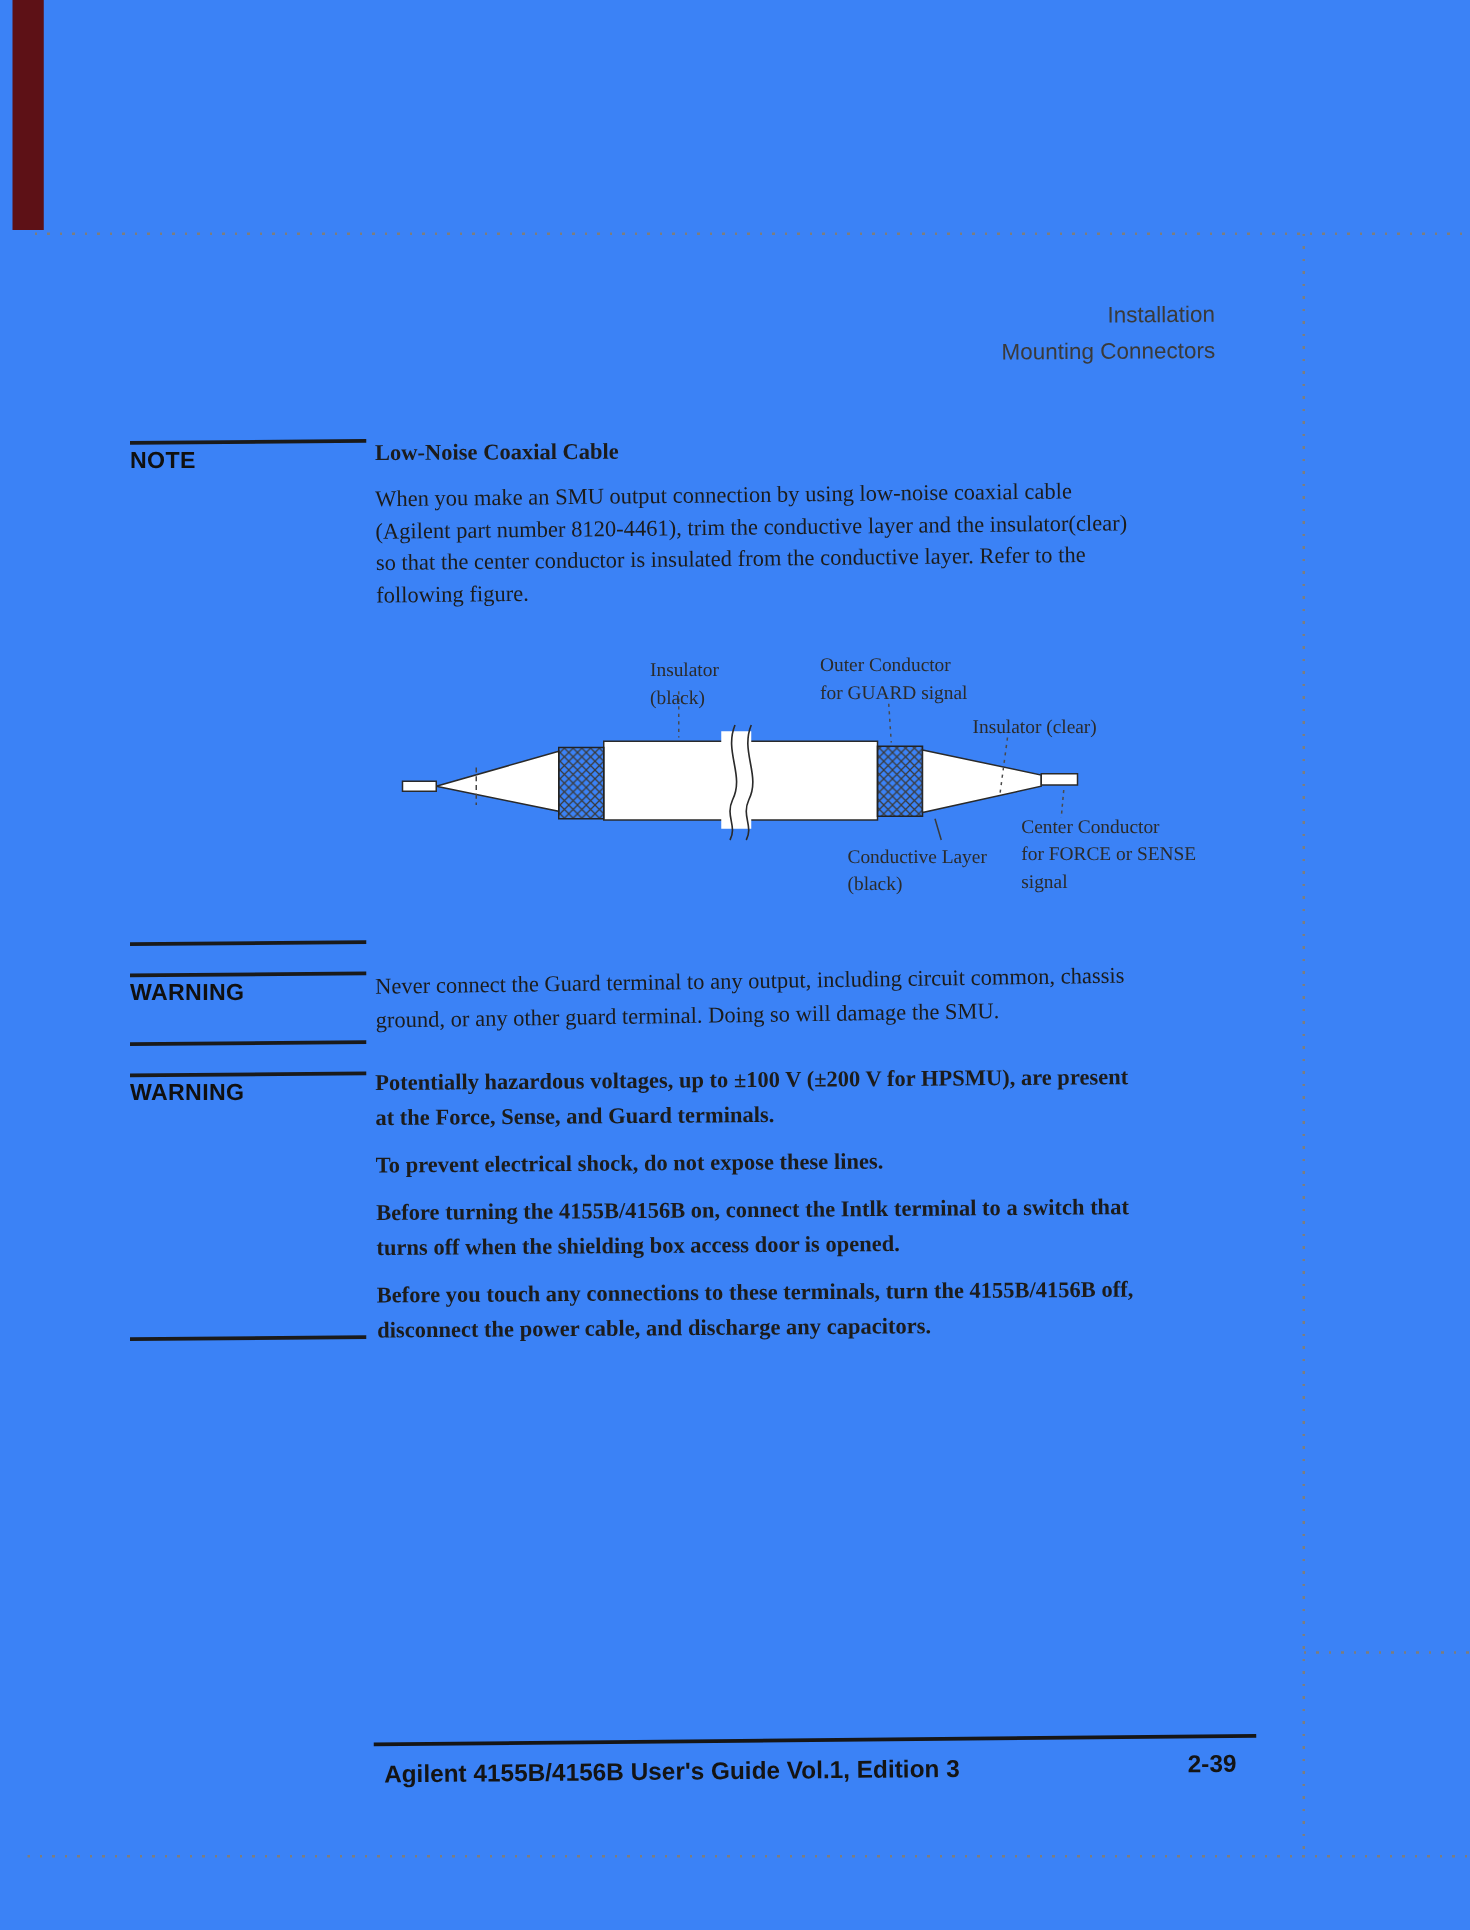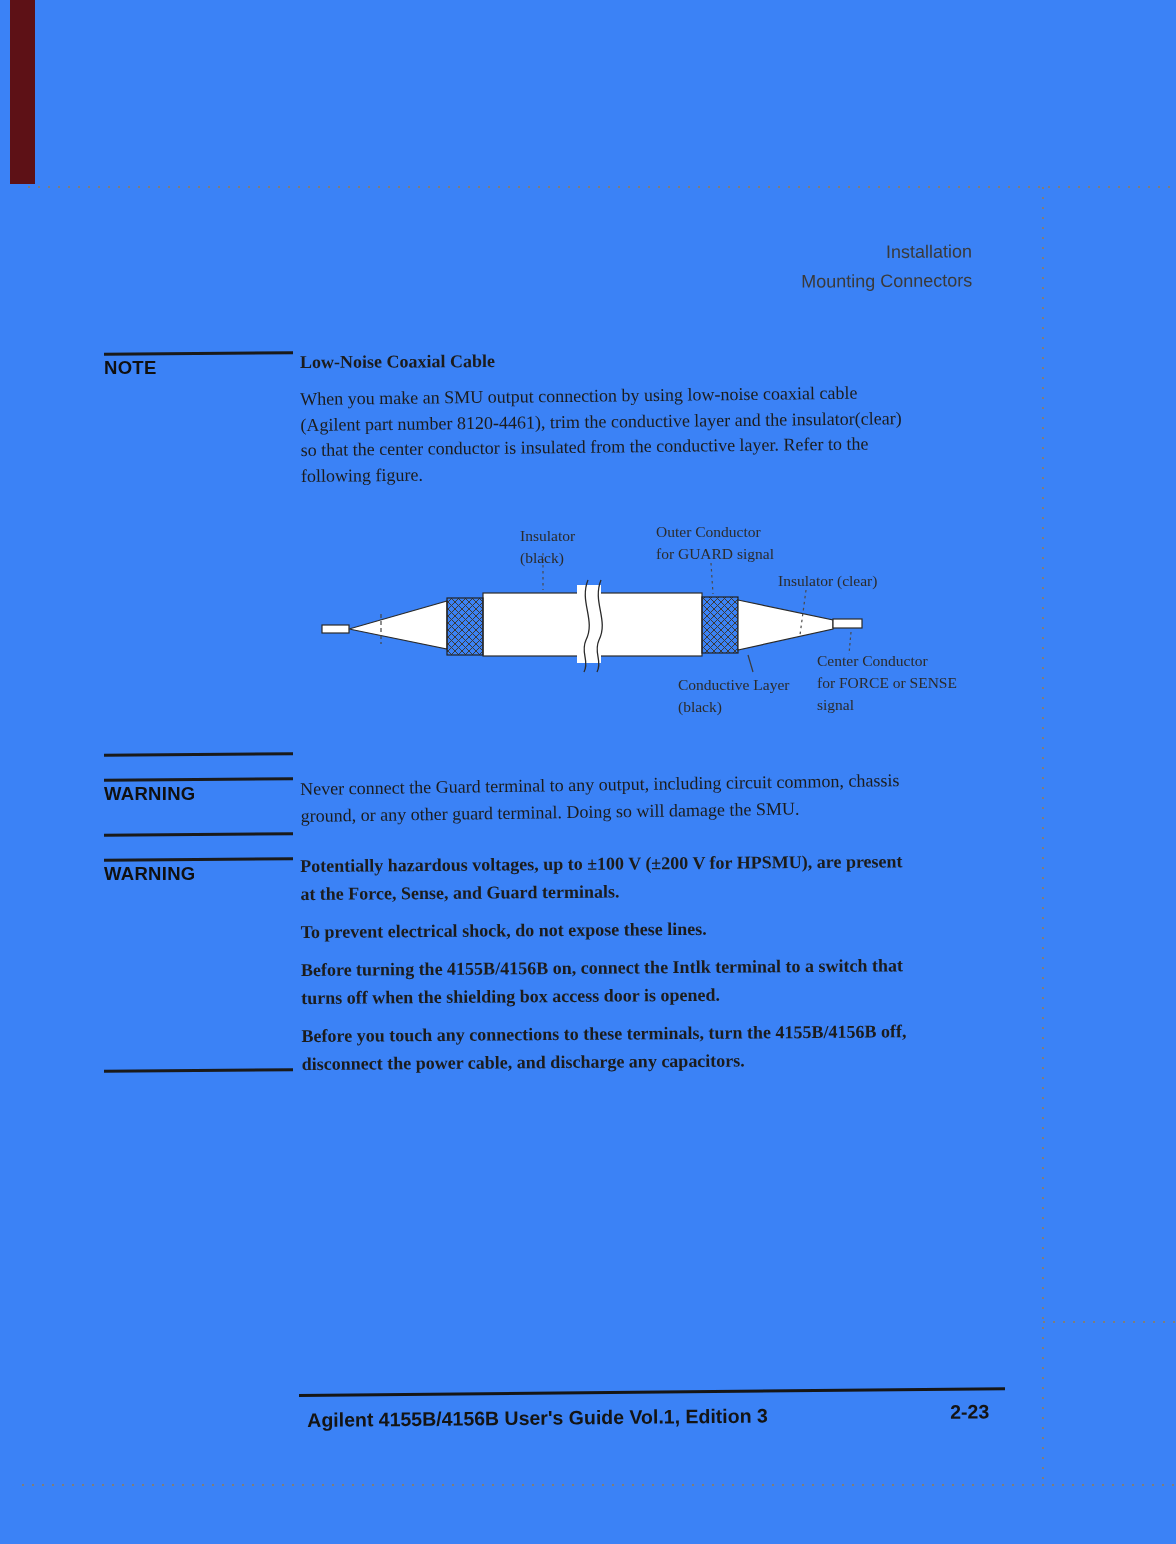--- a/index.html
+++ b/index.html
@@ -135,17 +135,17 @@
       <div class="p">
         <div>Before you touch any connections to these terminals, turn the 4155B/4156B off,</div>
         <div>disconnect the power cable, and discharge any capacitors.</div>
       </div>
     </div>
     <div class="rule" style="top:1069px;"></div>
 
     <div class="footer">
       <div class="footer-rule"></div>
       <div class="footer-title">Agilent 4155B/4156B User's Guide Vol.1, Edition 3</div>
-      <div class="footer-page">2-23</div>
+      <div class="footer-page">2-39</div>
     </div>
 
   </div>
 </div>
 
 </body></html>

